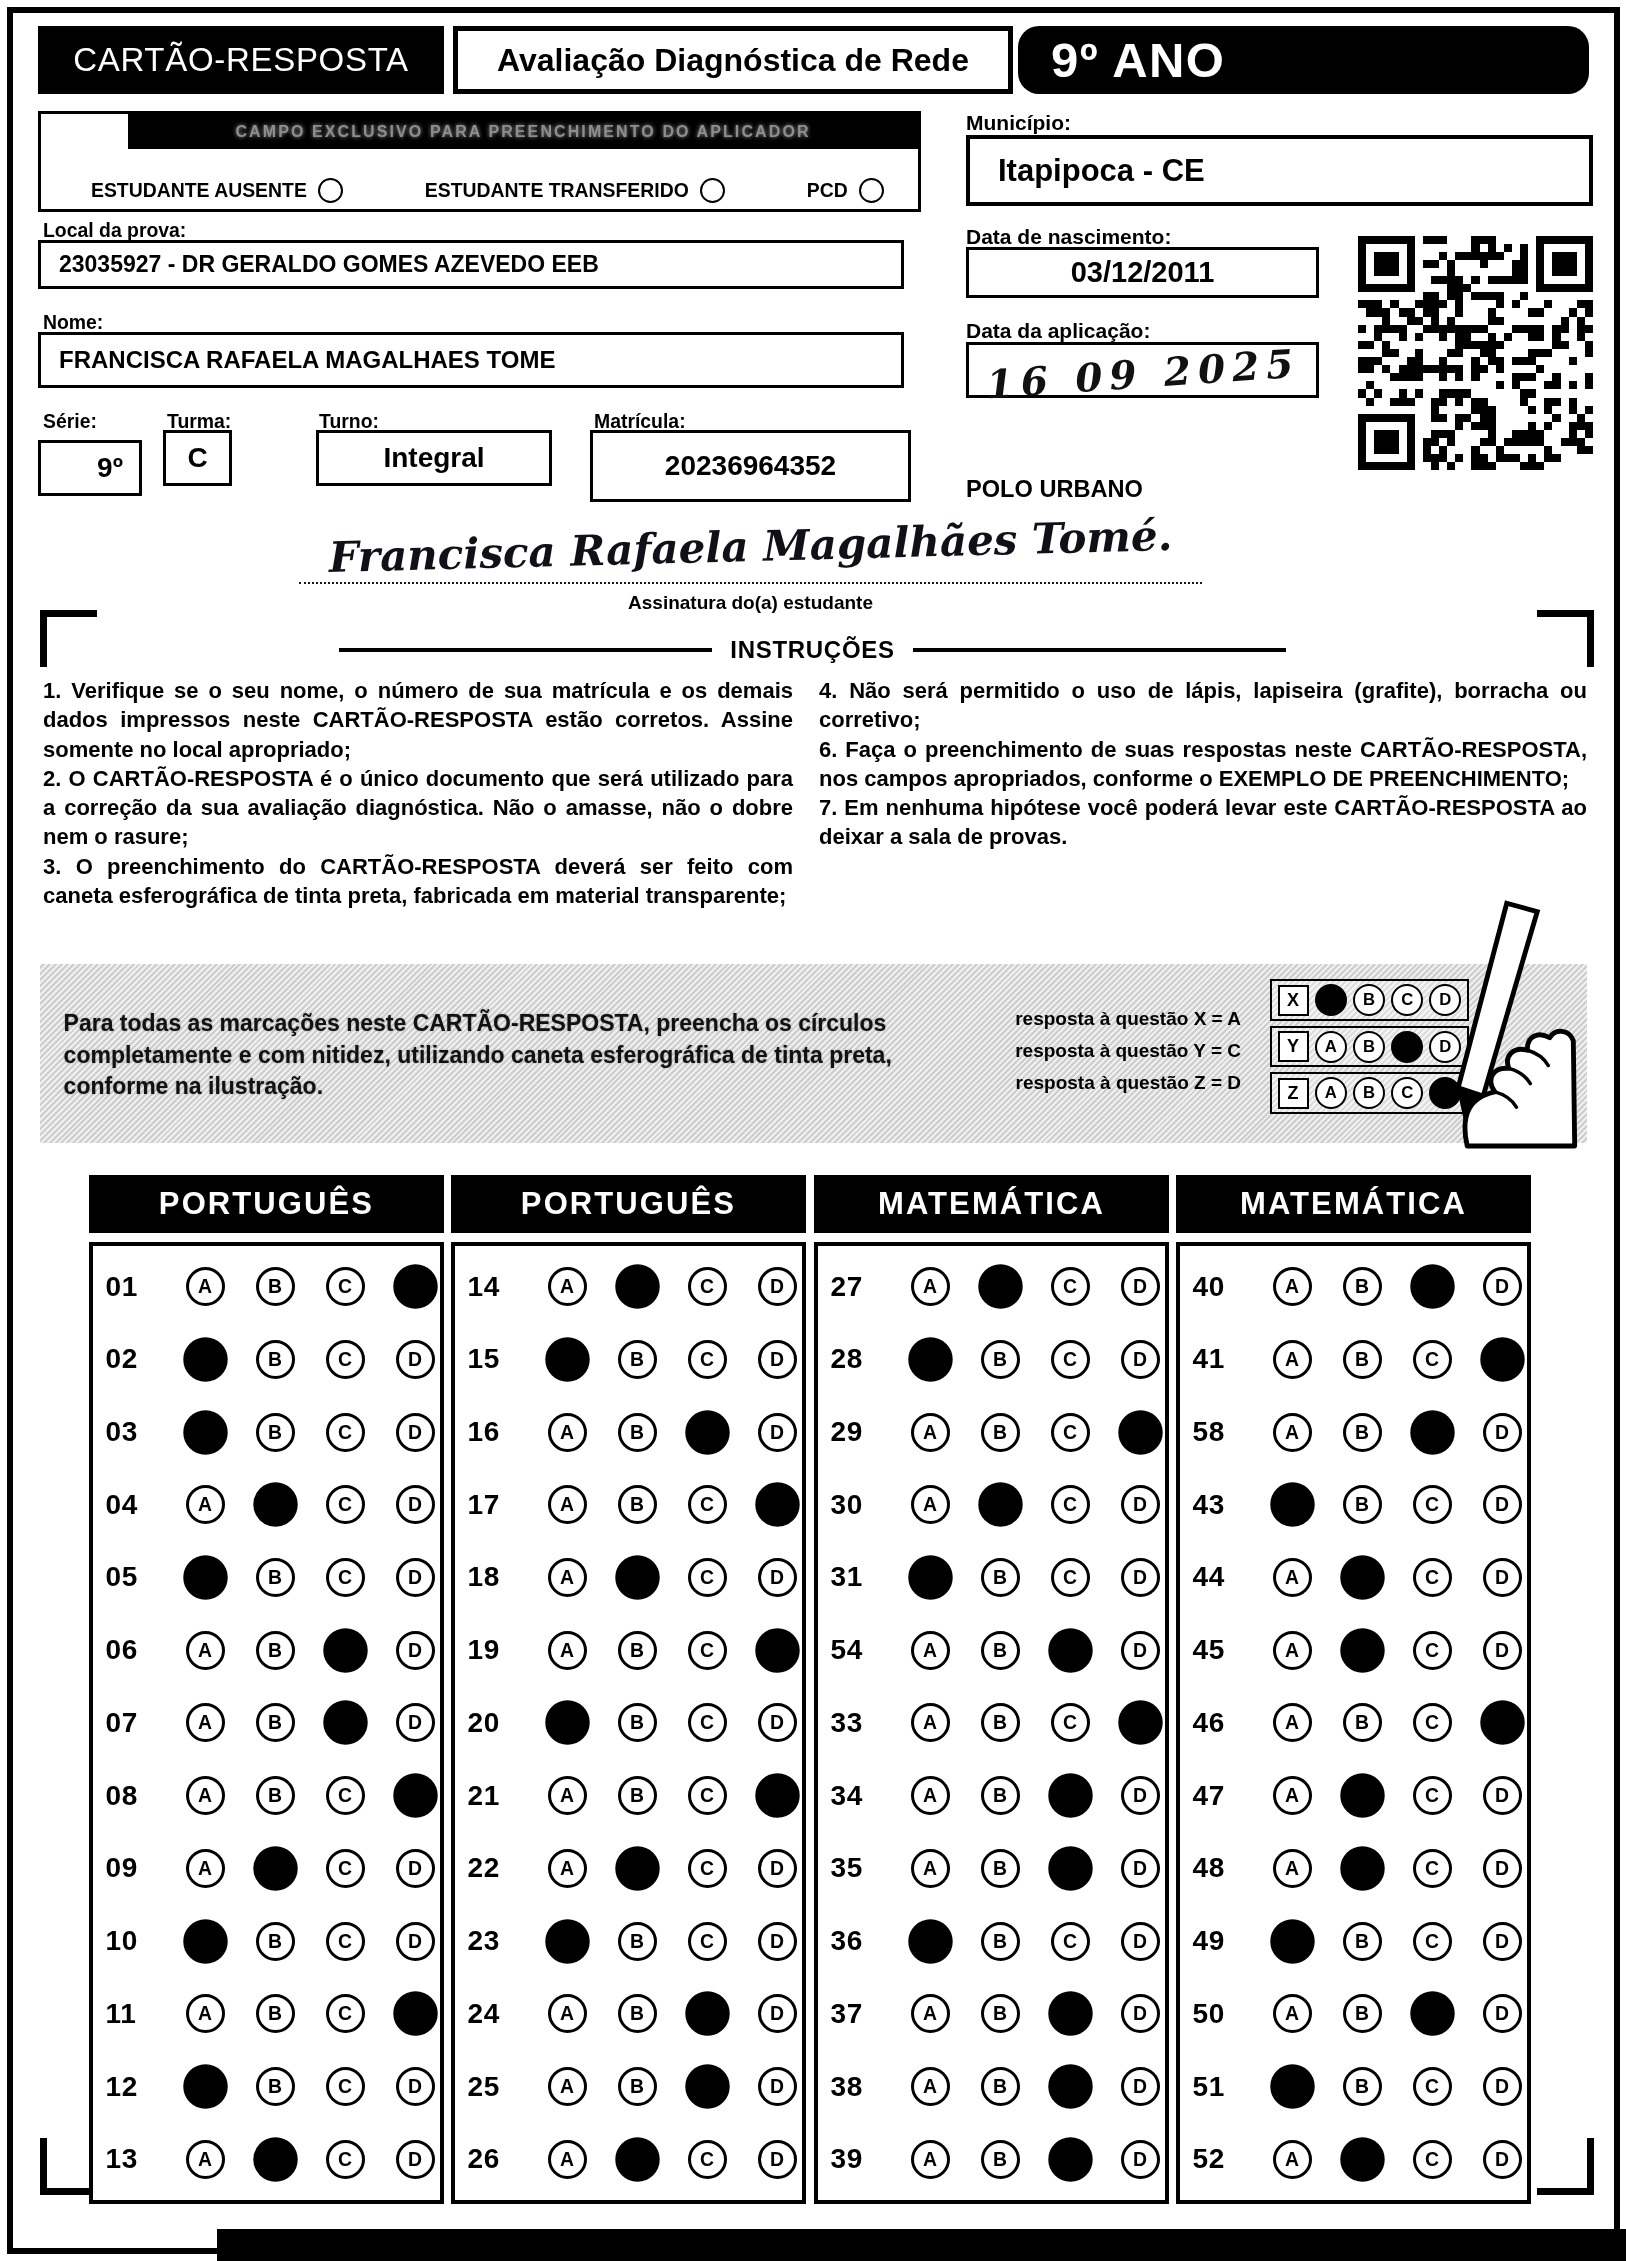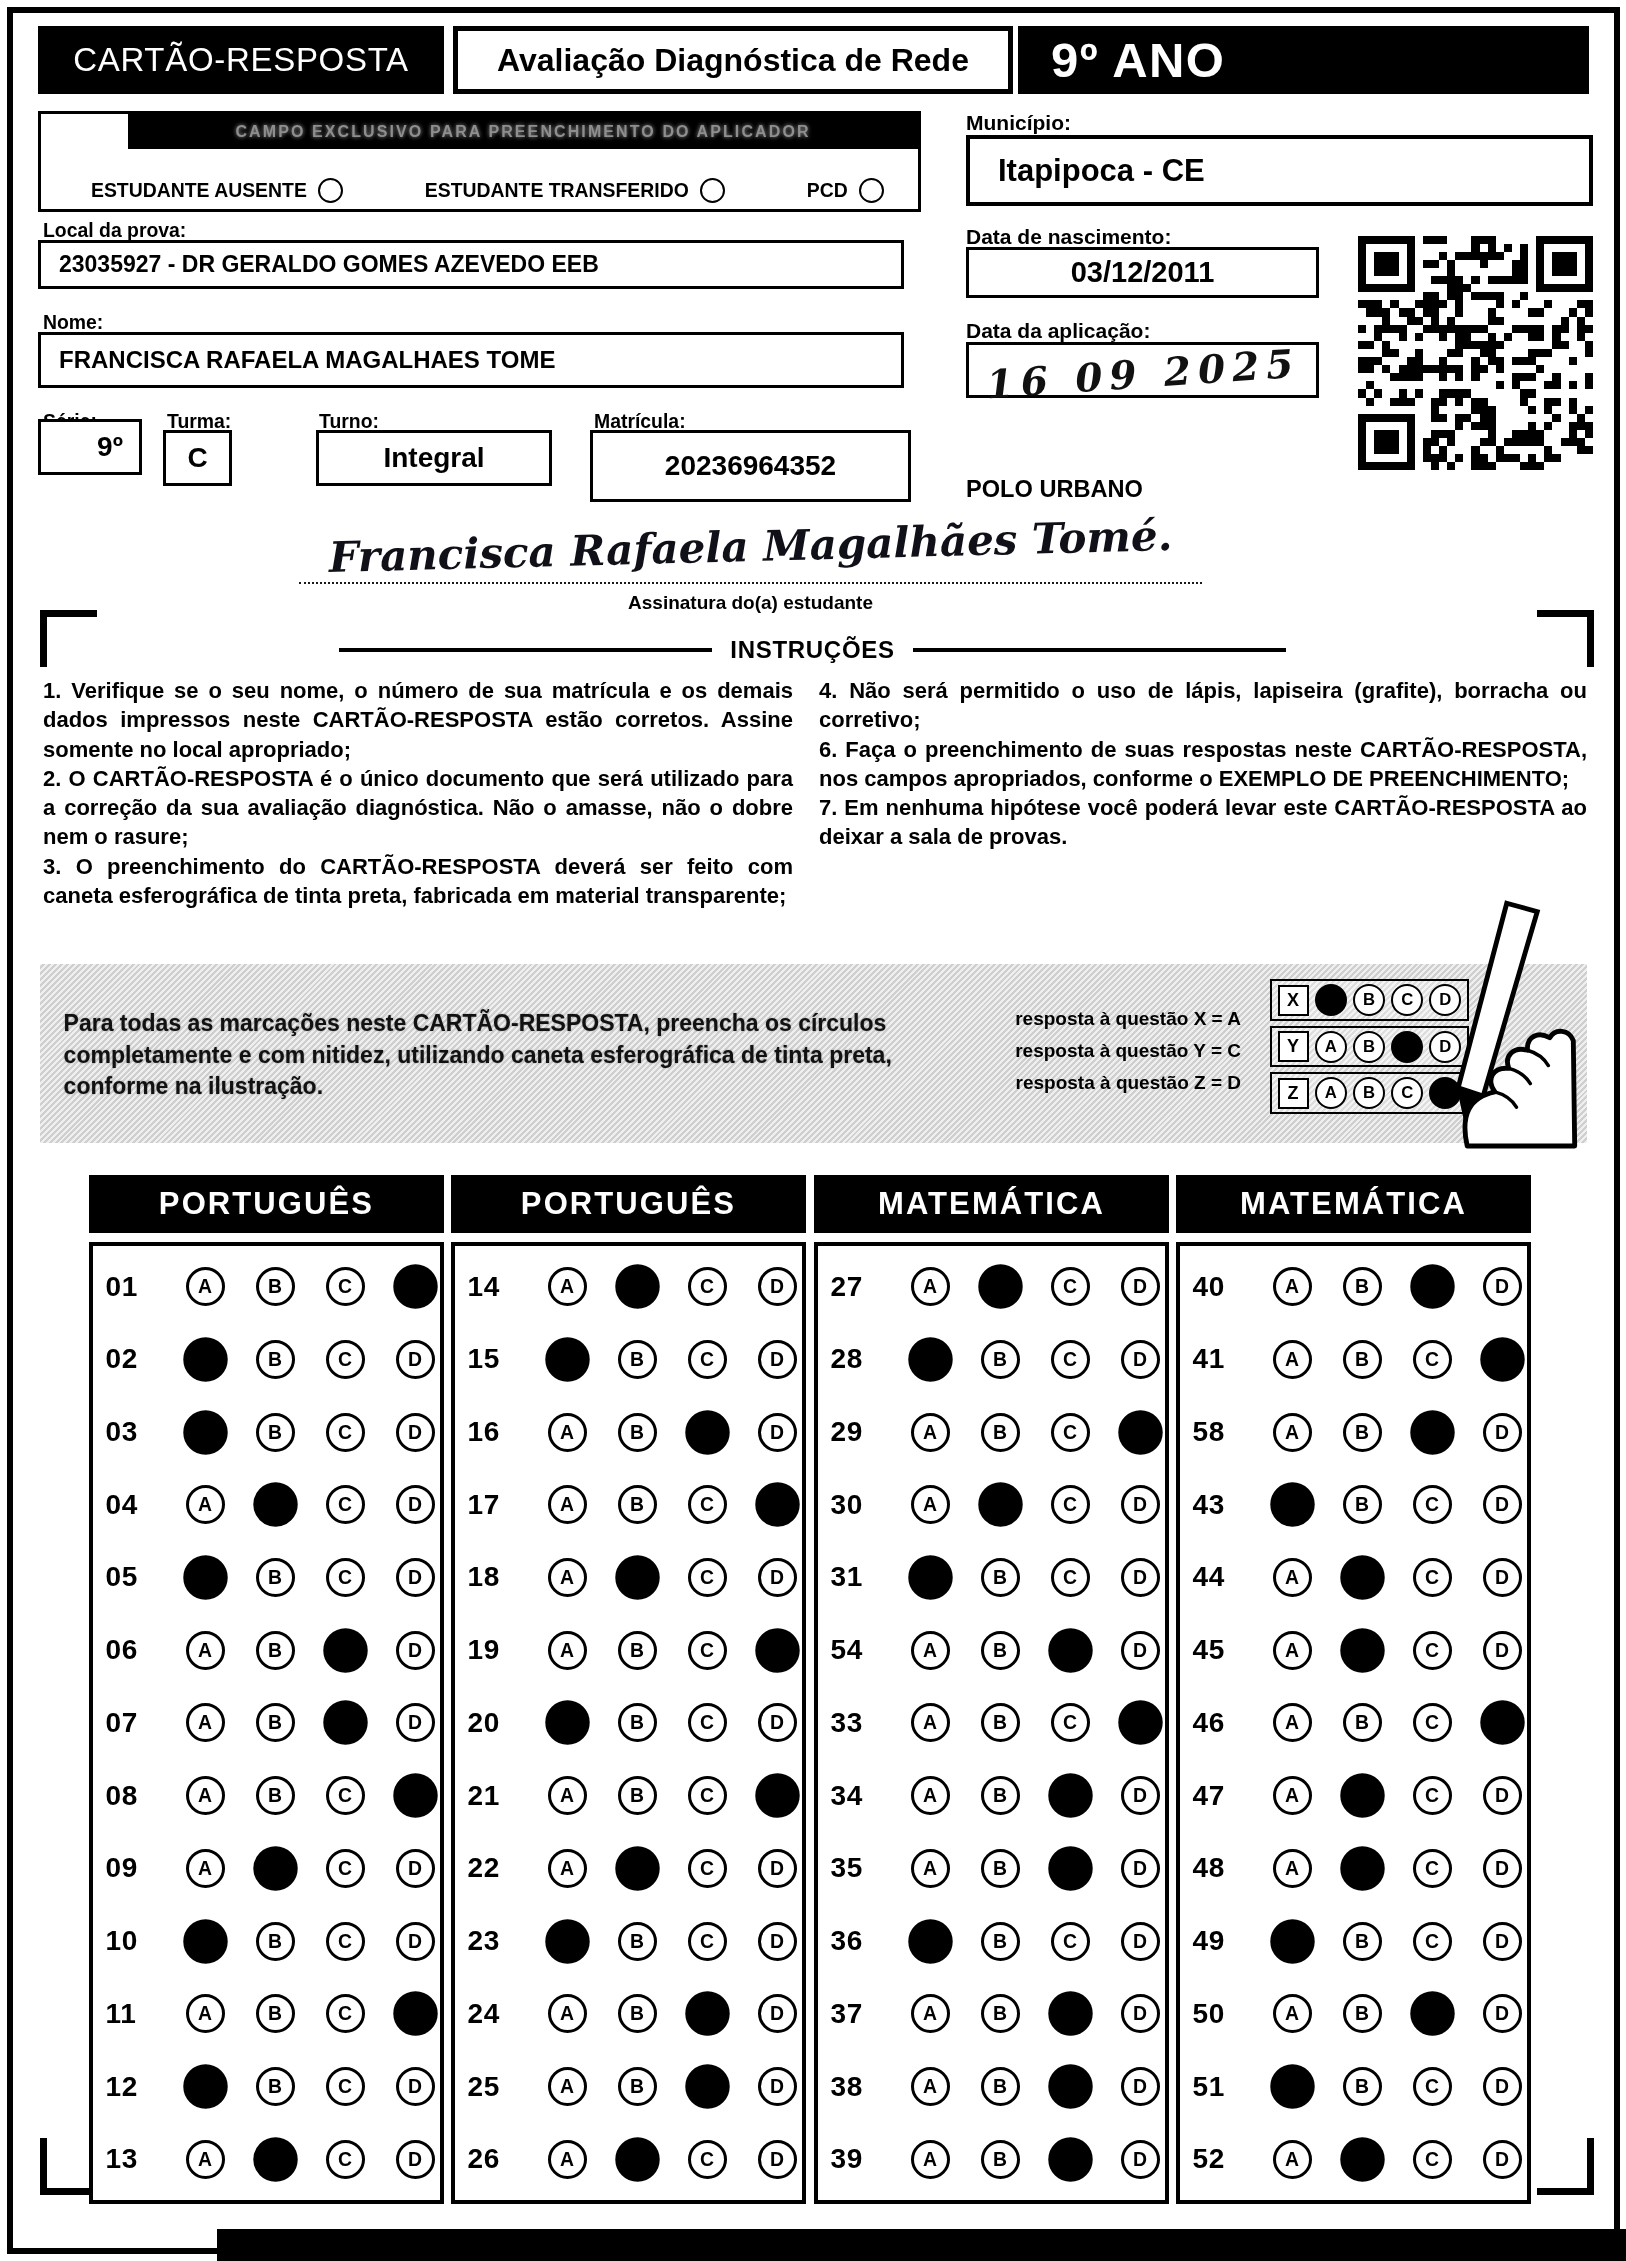--- a/index.html
+++ b/index.html
@@ -3,21 +3,21 @@
 <meta charset="utf-8">
 <style>
   html,body{margin:0;padding:0;background:#ffffff;}
   .page{position:relative;width:1627px;height:2261px;background:#fff;font-family:"Liberation Sans",sans-serif;color:#000;overflow:hidden;}
   .abs{position:absolute;}
   .frame{position:absolute;left:7px;top:7px;right:7px;bottom:7px;border:6.2px solid #000;}
 
   
   .hdr-title{left:38px;top:26px;width:406px;height:68px;background:#000;color:#fff;display:flex;align-items:center;justify-content:center;font-size:33px;font-weight:normal;letter-spacing:0.7px;}
   .hdr-sub{left:453px;top:26px;width:560px;height:68px;border:5.6px solid #000;box-sizing:border-box;display:flex;align-items:center;justify-content:center;font-size:32px;font-weight:bold;}
-  .hdr-grade{left:1018px;top:26px;width:571px;height:68px;background:#000;color:#fff;display:flex;align-items:center;font-size:49px;font-weight:bold;padding-left:33px;box-sizing:border-box;letter-spacing:1.4px;}
+  .hdr-grade{left:1018px;top:26px;width:571px;height:68px;background:#000;color:#fff;display:flex;align-items:center;font-size:49px;font-weight:bold;padding-left:33px;box-sizing:border-box;letter-spacing:1.4px;border-radius:21px;}
 
   
   .applicator-box{left:38px;top:111px;width:883px;height:101px;border:3.5px solid #000;box-sizing:border-box;position:absolute;}
   .applicator-bar{position:absolute;left:87px;right:0;top:0;height:35px;background:#000;color:#8e8e8e;display:flex;align-items:center;justify-content:center;font-size:16px;font-weight:bold;letter-spacing:2.1px;text-shadow:0 0 4.2px #999;}
   .applicator-options{position:absolute;left:14px;right:5.6px;top:51px;height:51px;display:flex;align-items:center;margin-left:36px;}
   .app-option{display:flex;align-items:center;gap:11px;font-size:19.4px;font-weight:bold;white-space:nowrap;}
   .app-option + .app-option{margin-left:82px;}
   .app-circle{width:25px;height:25px;border:2.1px solid #000;border-radius:50%;background:#fff;box-sizing:border-box;flex:0 0 auto;}
 
   
@@ -100,21 +100,21 @@
   <div class="fbox" style="left:38px;top:240px;width:866px;height:49px;padding-left:18px;font-size:23px;">23035927 - DR GERALDO GOMES AZEVEDO EEB</div>
 
   <div class="abs flabel" style="left:43px;top:311px;">Nome:</div>
   <div class="fbox" style="left:38px;top:332px;width:866px;height:56px;padding-left:18px;font-size:24px;">FRANCISCA RAFAELA MAGALHAES TOME</div>
 
   <div class="abs flabel" style="left:43px;top:410px;">Série:</div>
   <div class="abs flabel" style="left:167px;top:410px;">Turma:</div>
   <div class="abs flabel" style="left:319px;top:410px;">Turno:</div>
   <div class="abs flabel" style="left:594px;top:410px;">Matrícula:</div>
 
-  <div class="fbox" style="left:38px;top:419px;width:104px;height:56px;justify-content:center;font-size:28px;padding-left:40px;">9º</div>
+  <div class="fbox" style="left:38px;top:440px;width:104px;height:56px;justify-content:center;font-size:28px;padding-left:40px;">9º</div>
   <div class="fbox" style="left:163px;top:430px;width:69px;height:56px;justify-content:center;font-size:28px;">C</div>
   <div class="fbox" style="left:316px;top:430px;width:236px;height:56px;justify-content:center;font-size:28px;">Integral</div>
   <div class="fbox" style="left:590px;top:430px;width:321px;height:72px;justify-content:center;font-size:28px;">20236964352</div>
 
   <div class="abs flabel-r" style="left:966px;top:111px;">Município:</div>
   <div class="fbox" style="left:966px;top:135px;width:627px;height:71px;border-width:4.2px;padding-left:28px;font-size:31px;">Itapipoca - CE</div>
 
   <div class="abs flabel-r" style="left:966px;top:225px;">Data de nascimento:</div>
   <div class="fbox" style="left:966px;top:247px;width:353px;height:51px;justify-content:center;font-size:29px;">03/12/2011</div>
 

